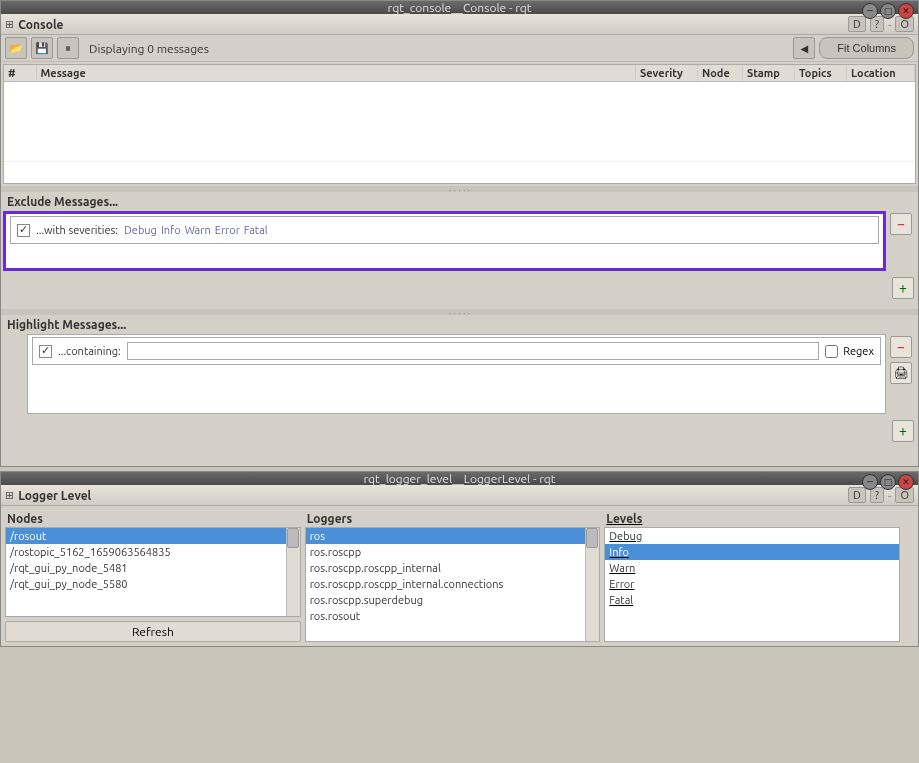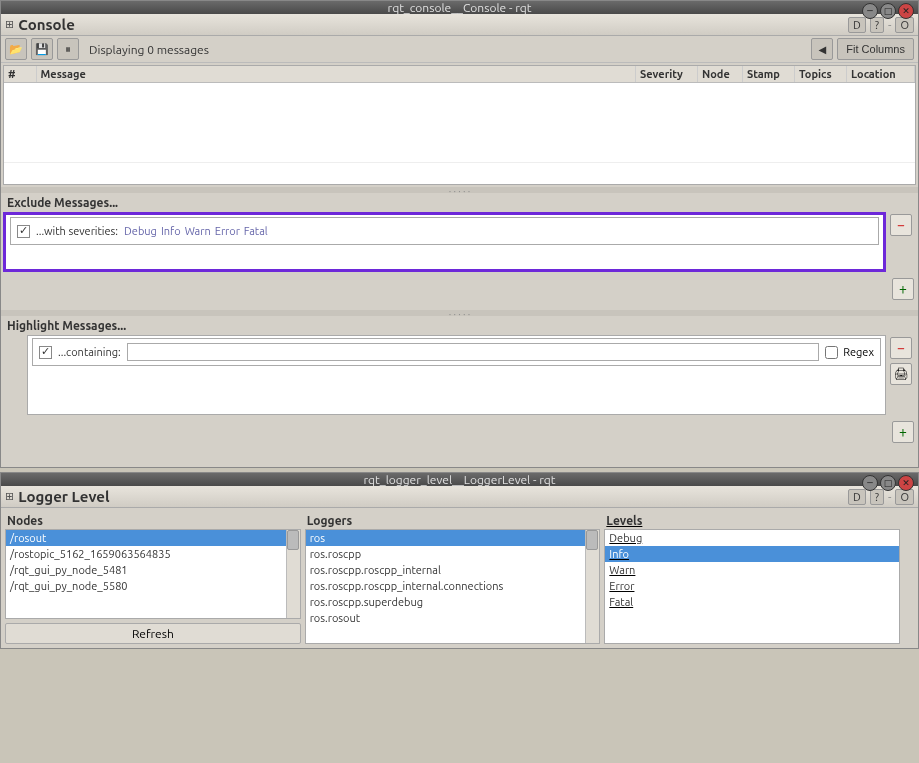--- a/index.html
+++ b/index.html
@@ -56,21 +56,21 @@
       display: flex;
       align-items: center;
       gap: 4px;
     }
     .panel-header .panel-icon {
       font-size: 11px;
       color: #555;
     }
     .panel-title {
       font-weight: bold;
-      font-size: 15px;
+      font-size: 12px;
       color: #333;
     }
     .panel-header-right {
       margin-left: auto;
       display: flex;
       align-items: center;
       gap: 4px;
     }
     .header-btn {
       background: #c8c4bc;
@@ -109,22 +109,22 @@
       padding-left: 6px;
     }
     .toolbar-right {
       margin-left: auto;
       display: flex;
       gap: 4px;
     }
     .fit-cols-btn {
       background: #c8c4bc;
       border: 1px solid #999;
-      border-radius: 2px;
-      padding: 2px 8px;
+      border-radius: 8px;
+      padding: 2px 17px;
       font-size: 11px;
       cursor: pointer;
       color: #333;
     }
 
     
     .table-container {
       background: #fff;
       border: 1px solid #aaa;
       margin: 2px 2px;

